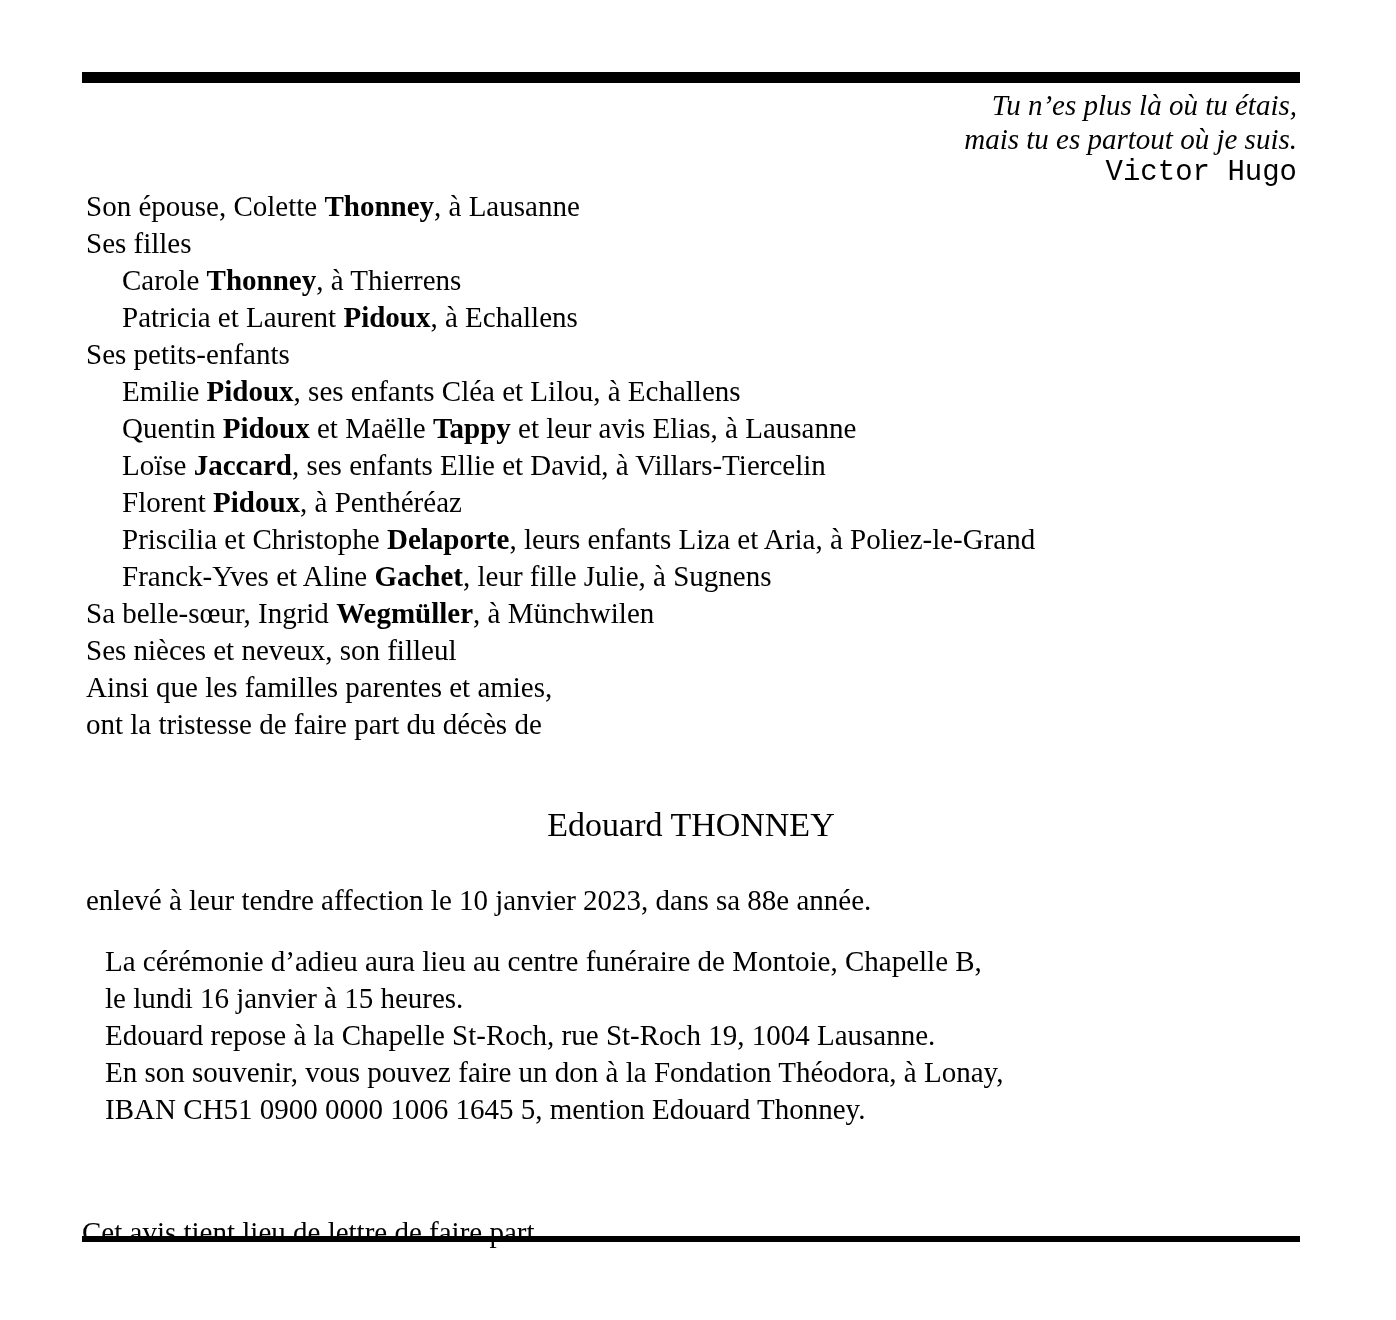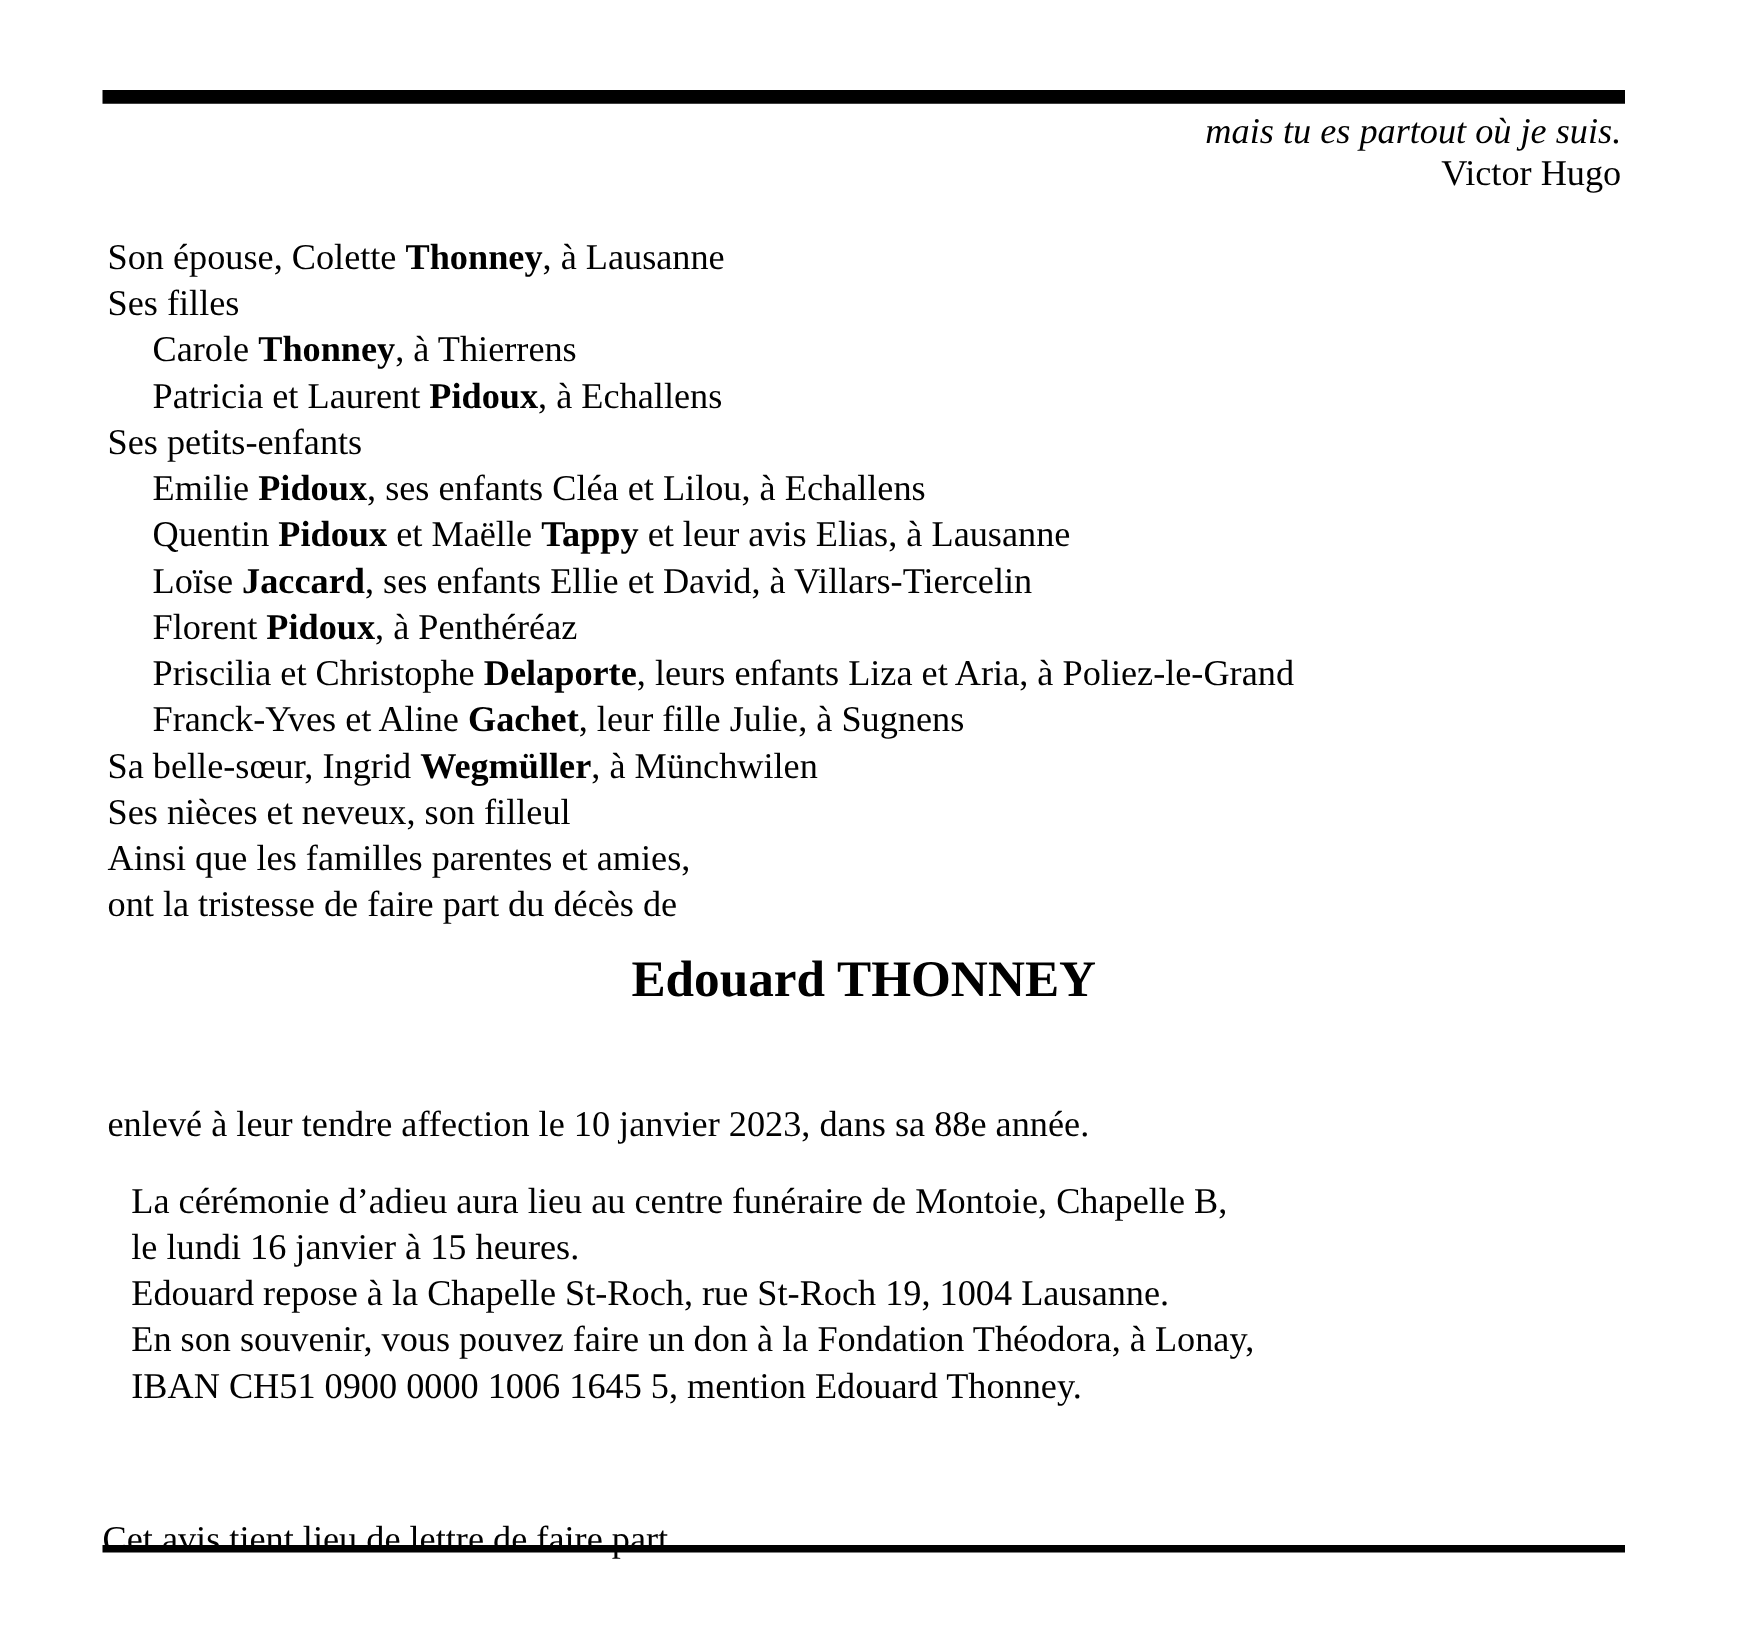--- a/index.html
+++ b/index.html
@@ -27,39 +27,39 @@
 
   .quote {
     position: absolute;
     top: 88px;
     right: 99px;
     text-align: right;
     font-style: italic;
     line-height: 34px;
     white-space: nowrap;
   }
-  .quote .attr { font-style: normal; }
+  .quote .attr { font-style: normal; font-family: Liberation Mono, monospace; }
 
   .family {
     position: absolute;
     left: 86px;
     top: 188px;
     line-height: 37px;
     white-space: nowrap;
   }
   .family .line.indent { padding-left: 36px; }
 
   .name {
     position: absolute;
     left: 82px;
-    top: 763px;
+    top: 805px;
     width: 1218px;
     text-align: center;
-    font-size: 41px;
-    font-weight: bold;
+    font-size: 34px;
+    font-weight: normal;
     line-height: 40px;
   }
 
   .death-line {
     position: absolute;
     left: 86px;
     top: 882px;
     line-height: 37px;
     white-space: nowrap;
   }
@@ -85,20 +85,21 @@
   b { font-weight: bold; text-align: center; }
 </style>
 </head>
 <body>
 
 <div>
 
   <div class="bar top"></div>
 
   <div class="quote">
+    <div>Tu n’es plus là où tu étais,</div>
     <div>mais tu es partout où je suis.</div>
     <div class="attr">Victor Hugo</div>
   </div>
 
   <div class="family" id="family">
       <div class="line"><span>Son épouse, Colette </span><b>Thonney</b><span>, à Lausanne</span></div>
       <div class="line"><span>Ses filles</span></div>
       <div class="line indent"><span>Carole </span><b>Thonney</b><span>, à Thierrens</span></div>
       <div class="line indent"><span>Patricia et Laurent </span><b>Pidoux</b><span>, à Echallens</span></div>
       <div class="line"><span>Ses petits-enfants</span></div>

